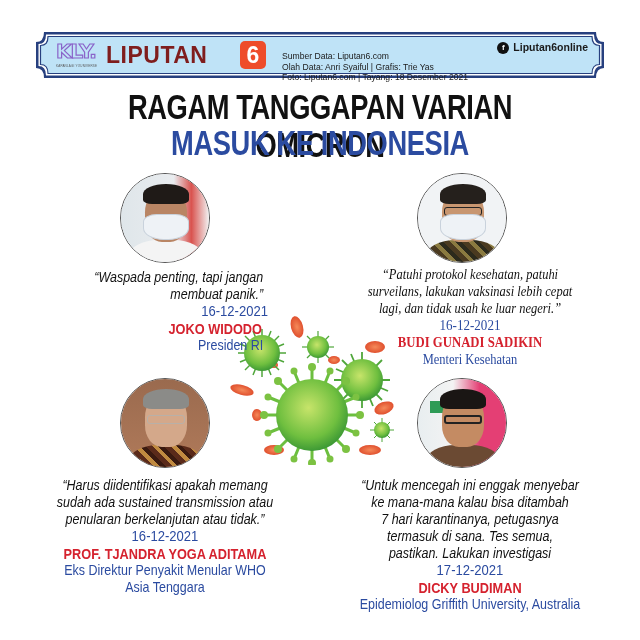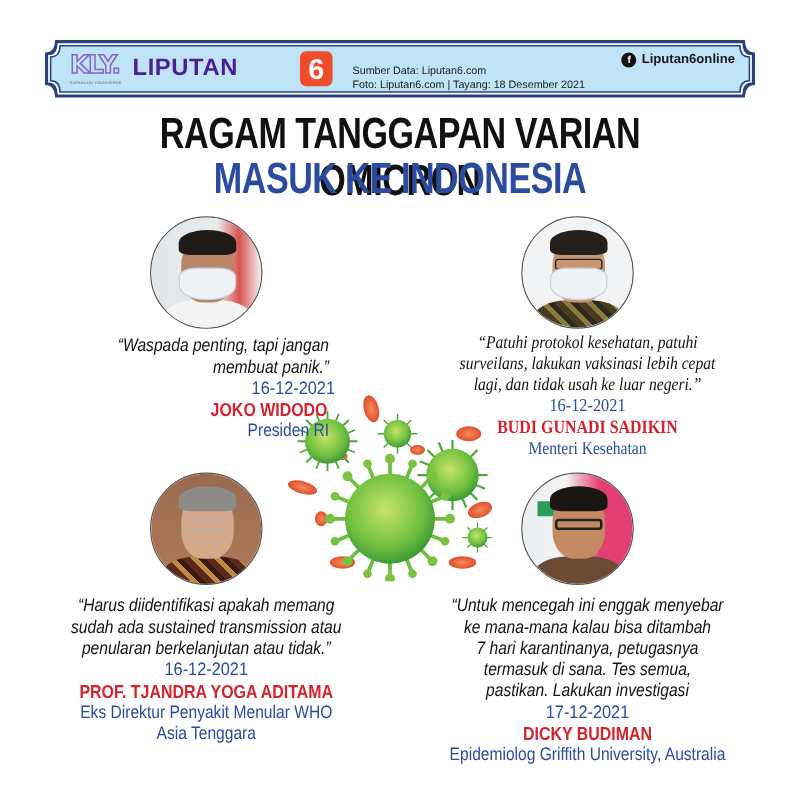--- a/index.html
+++ b/index.html
@@ -5,21 +5,21 @@
     * { box-sizing: border-box; margin: 0; padding: 0; }
     html, body { width: 640px; height: 640px; background: #ffffff; overflow: hidden; }
     body { position: relative; font-family: "Liberation Sans", sans-serif; }
 
     
     .banner { position: absolute; left: 34px; top: 30px; width: 572px; height: 50px; }
     .banner svg.frame { position: absolute; left: 0; top: 0; width: 572px; height: 50px; }
     .kly-text { position: absolute; left: 22px; top: 9px; font-family: "DejaVu Sans", sans-serif; font-weight: bold; font-size: 20px; letter-spacing: -1px; }
     .kly-text span { -webkit-text-stroke: 1.2px; color: transparent; }
     .kly-sub { position: absolute; left: 22px; top: 34px; font-size: 3px; color: #555; letter-spacing: 0.2px; }
-    .liputan { position: absolute; left: 72px; top: 11px; font-family: "Liberation Sans", sans-serif; font-weight: bold; font-size: 19px; color: #4c1d95; letter-spacing: 0.5px; line-height: 28px; }
+    .liputan { position: absolute; left: 72px; top: 11px; font-family: "Liberation Sans", sans-serif; font-weight: bold; font-size: 23px; color: #7f1d1d; letter-spacing: 0.5px; line-height: 28px; }
     .six { position: absolute; left: 206px; top: 11px; width: 26px; height: 28px; background: #ee4c2a; border-radius: 5px; color: #fff; font-weight: bold; font-size: 23px; text-align: center; line-height: 28px; }
     .credits { position: absolute; left: 248px; top: 21px; font-size: 8.6px; line-height: 10.5px; color: #1a1a1a; }
     .social { position: absolute; right: 18px; top: 9px; text-align: right; font-weight: bold; font-size: 10.5px; line-height: 17px; color: #1a1a1a; }
     .social .row { display: flex; align-items: center; justify-content: flex-end; gap: 4px; }
     .sicon { width: 12px; height: 12px; border-radius: 50%; background: #111; color: #fff; font-size: 8px; line-height: 12px; text-align: center; display: inline-block; font-weight: bold; }
 
     
     .title1 { position: absolute; left: 0; width: 640px; top: 88px; text-align: center; font-family: "Liberation Sans", sans-serif; font-weight: bold; font-size: 35px; color: #111; transform: scaleX(0.78); transform-origin: center; letter-spacing: -0.5px; line-height: 38px; }
     .title2 { position: absolute; left: 0; width: 640px; top: 124px; text-align: center; font-family: "Liberation Sans", sans-serif; font-weight: bold; font-size: 35px; color: #2b4ba0; transform: scaleX(0.78); transform-origin: center; letter-spacing: -0.5px; line-height: 38px; }
 
@@ -52,20 +52,21 @@
     <path d="M14,6.5 H558 Q558,15.5 565.5,15.5 V34.5 Q558,34.5 558,43.5 H14 Q14,34.5 6.5,34.5 V15.5 Q14,15.5 14,6.5 Z" fill="#bfe3f7" stroke="#27407f" stroke-width="1.2"></path>
   </svg>
   <div class="kly-text">
     <span style="-webkit-text-stroke-color:#8a63c9;">KLY.</span>
   </div>
   <div class="kly-sub">KAPANLAGI YOUNIVERSE</div>
   <div class="liputan">LIPUTAN</div>
   <div class="six">6</div>
   <div class="credits">
     <div>Sumber Data: Liputan6.com</div>
+    <div>Olah Data: Anri Syaiful | Grafis: Trie Yas</div>
     <div>Foto: Liputan6.com | Tayang: 18 Desember 2021</div>
   </div>
   <div class="social">
     <div class="row">
       <span class="sicon">f</span>
       <span>Liputan6online</span>
     </div>
   </div>
 </div>
 

